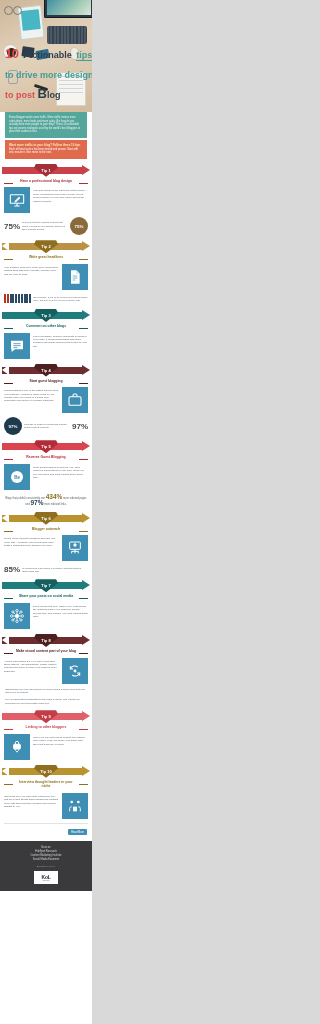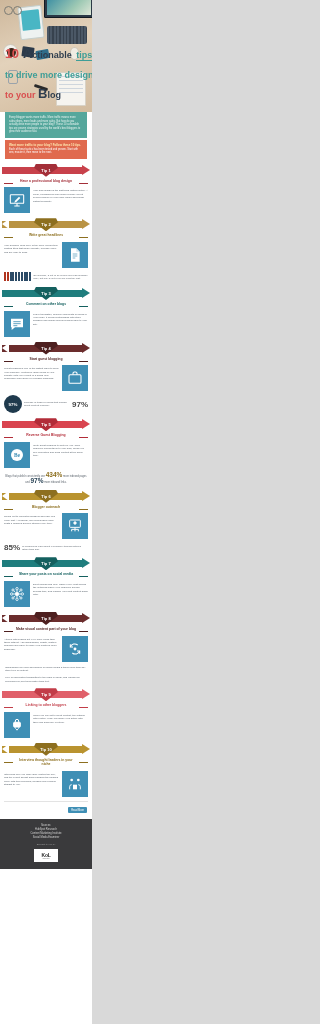--- a/index.html
+++ b/index.html
@@ -145,21 +145,21 @@
     <div class="titleblock">
       <div class="t-line">
         <span class="t-num">10</span>
         <span class="t-a">A</span><span class="t-w">ctionable</span>
         <span class="t-teal t-underline">tips</span>
       </div>
       <div class="t-line">
         <span class="t-teal">to drive more design</span>
       </div>
       <div class="t-line">
-        <span class="t-red">to your </span><span class="t-a">B</span><span class="t-w">log</span>
+        <span class="t-red">to post </span><span class="t-a">B</span><span class="t-w">log</span>
       </div>
     </div>
   </div>
 
   <div class="intro-teal">
     <span>Every blogger wants more traffic. More traffic means more subscribers, more leads and more sales. But how do you actually drive more people to your blog? These 10 actionable tips are proven strategies used by the world's best bloggers to grow their audience fast.</span>
   </div>
   <div class="intro-red">
     <div class="hl">Want more traffic to your blog? Follow these 10 tips.</div>
     <div>Each of these tactics has been tested and proven. Start with one, master it, then move to the next.</div>
@@ -174,20 +174,25 @@
     <div class="tip-title" style="color:#a32f39">Have a professional blog design</div>
     <div class="row">
       <div class="tile" style="background:#3f8fb5">
         <svg viewBox="0 0 24 24" fill="none" stroke="#fff" stroke-width="1.6">
           <rect x="2" y="4" width="20" height="13" rx="1"></rect>
             <path d="M8 21h8M12 17v4"></path>
           <path d="M9 13l6-6 2 2-6 6-3 1z" fill="#fff" stroke="none"></path>
         </svg>
       </div>
       <div class="body">Your blog design is the first thing visitors notice. A clean, professional and mobile-friendly layout keeps readers on your page longer and builds instant credibility.</div>
+    </div>
+    <div class="stat">
+      <div class="num" style="color:#4a4a4a">75%</div>
+      <div class="txt">of users admit to making judgements about a company's credibility based on their website design.</div>
+      <div class="donut" style="background:#8a6a3a">75%</div>
     </div>
   </div>
 
   <div class="tip">
     <div class="arrow">
       <div class="bar" style="background:#b99343"></div>
       <div class="head" style="border-left:8px solid #b99343"></div>
       <div class="tail" style="border-right:7px solid #fff"></div>
       <div class="badge" style="background:#8d6f1f">Tip 2</div>
     </div>

